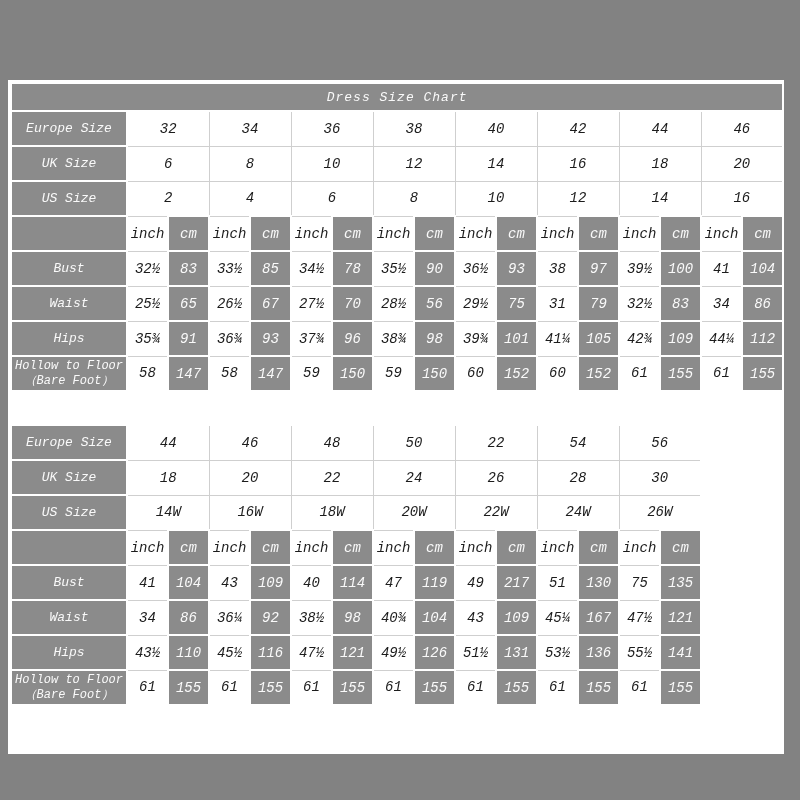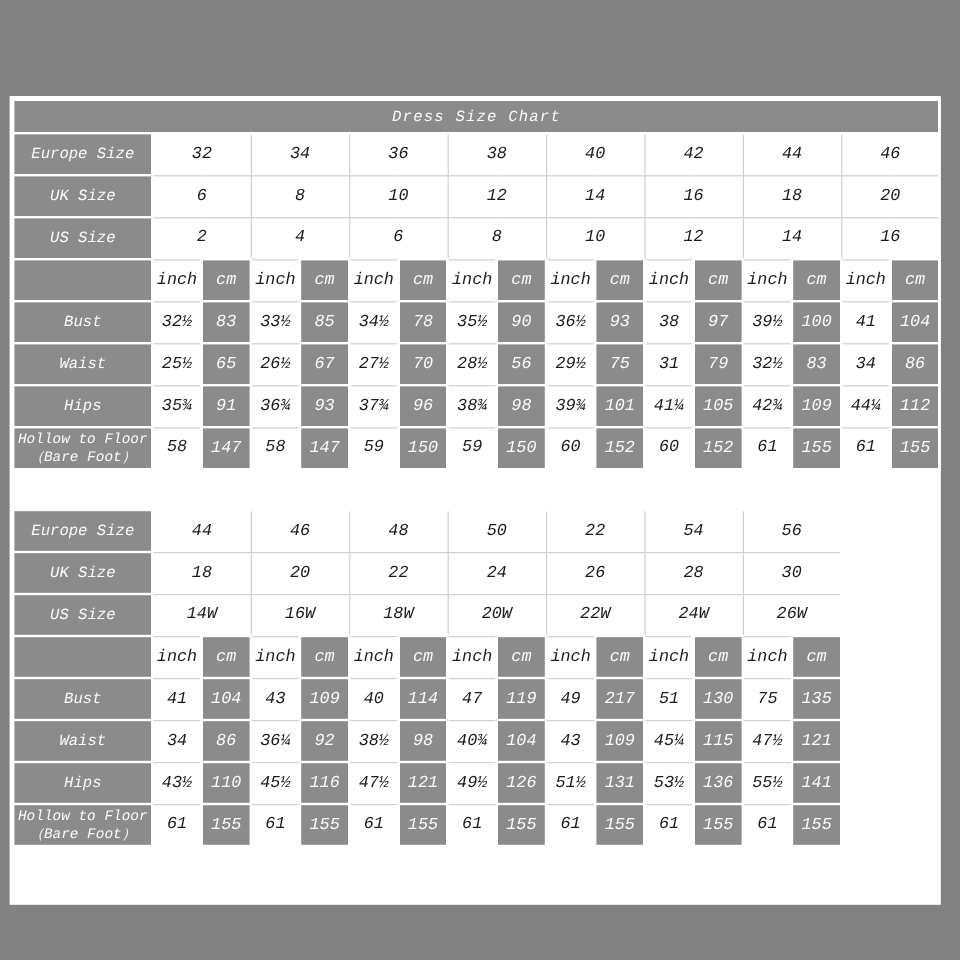--- a/index.html
+++ b/index.html
@@ -328,21 +328,21 @@
           <td class="g">86</td>
           <td>36¼</td>
           <td class="g">92</td>
           <td>38½</td>
           <td class="g">98</td>
           <td>40¾</td>
           <td class="g">104</td>
           <td>43</td>
           <td class="g">109</td>
           <td>45¼</td>
-          <td class="g">115</td>
+          <td class="g">167</td>
           <td>47½</td>
           <td class="g">121</td>
         </tr>
         <tr>
           <td class="g lab">
             <div class="">Hips</div>
           </td>
           <td>43½</td>
           <td class="g">110</td>
           <td>45½</td>

